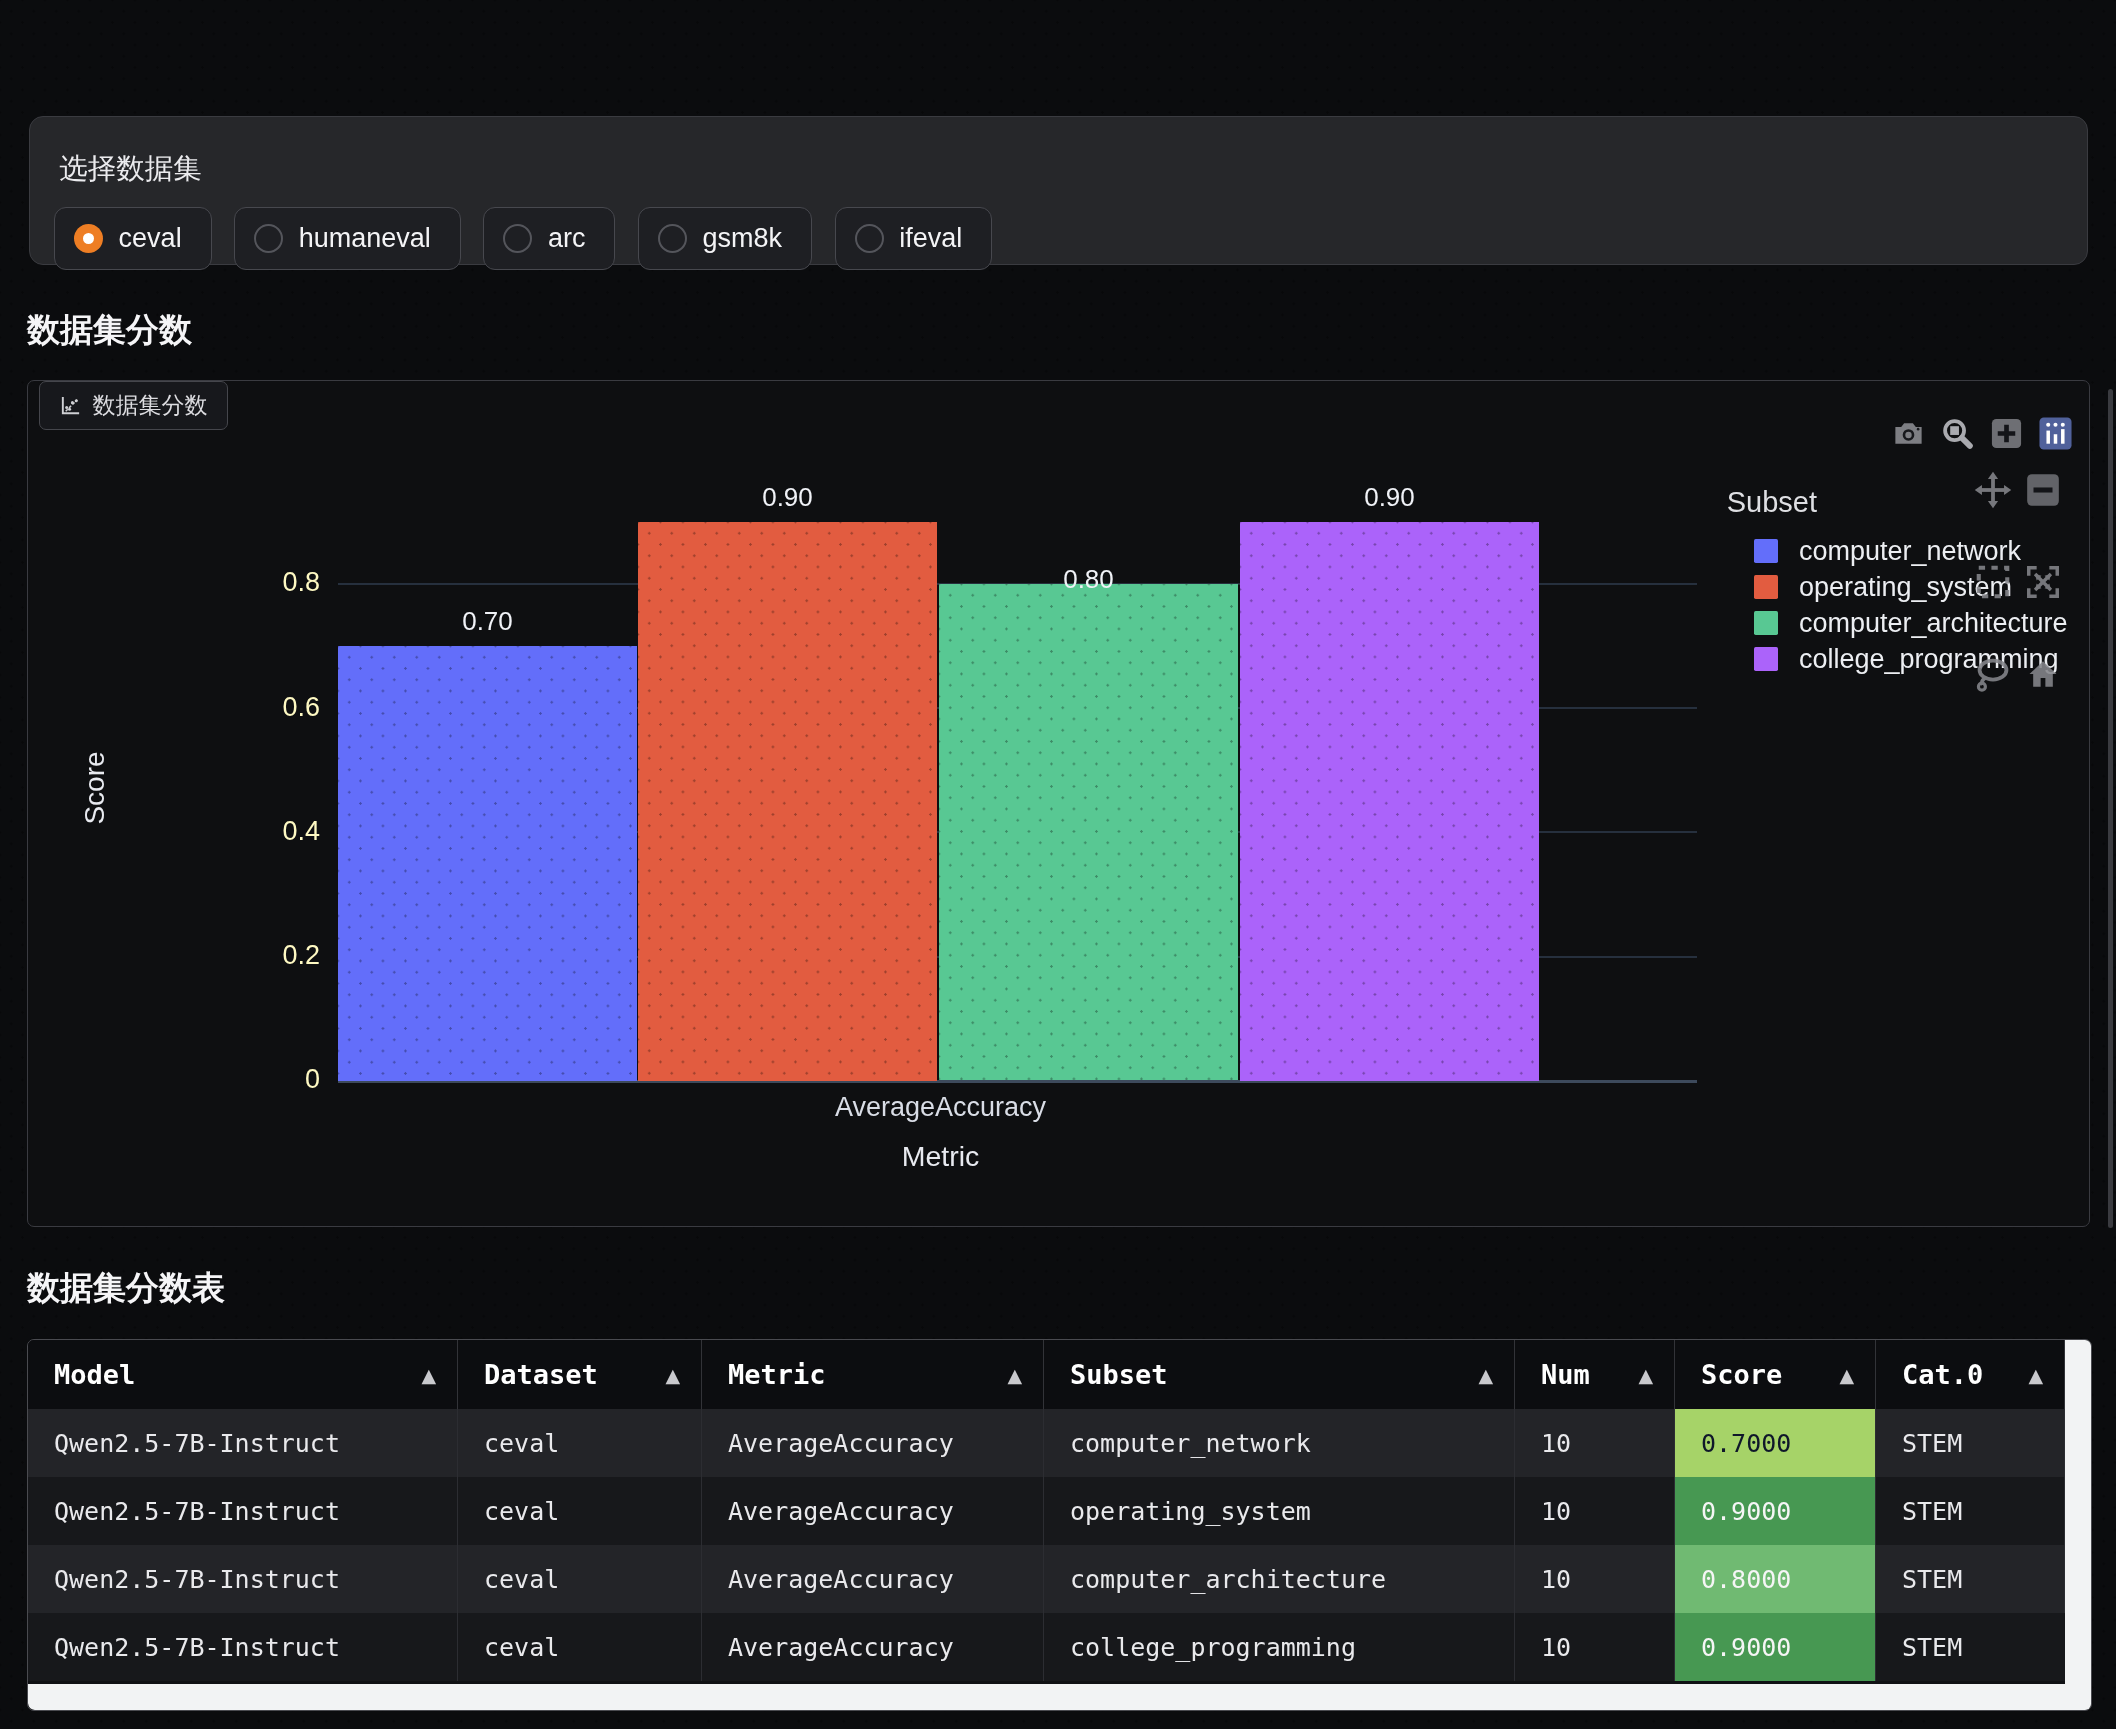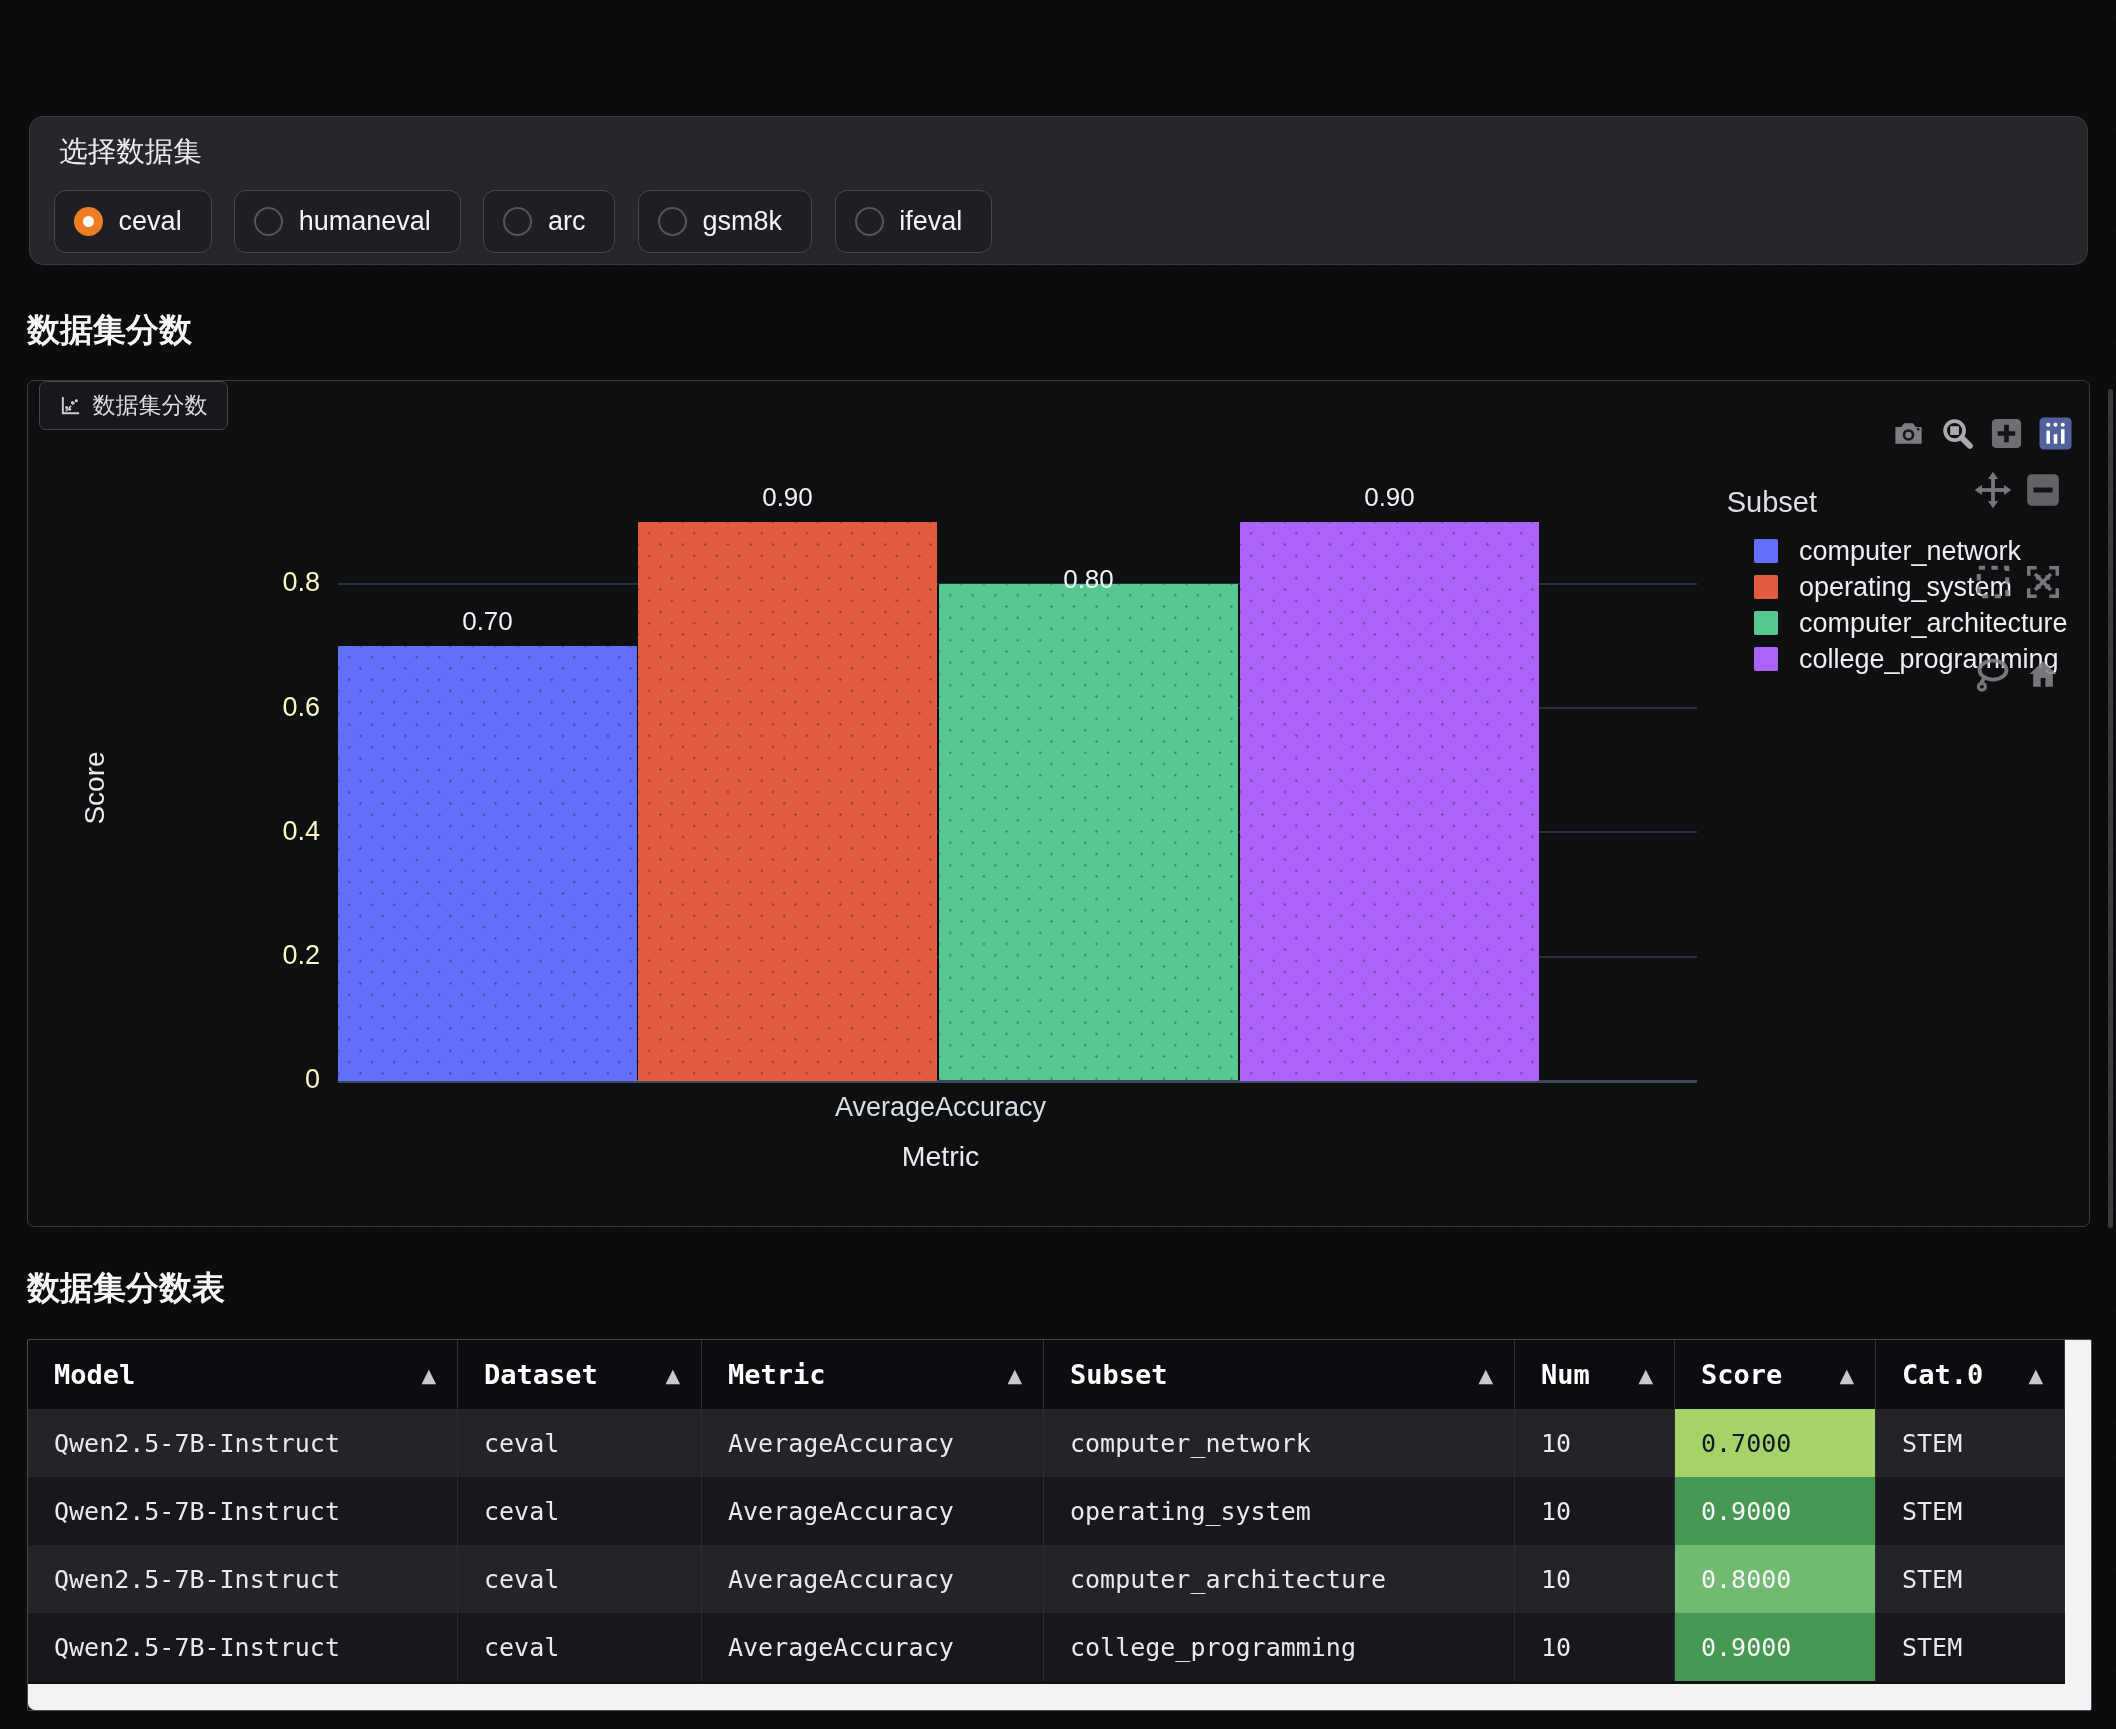--- a/index.html
+++ b/index.html
@@ -18,21 +18,21 @@
   }
   #root{position:absolute;inset:0;}
 
   
   .tabbar{position:absolute;top:0;left:0;right:0;height:57px;border-bottom:1.7px solid #2e2f34;display:flex;align-items:stretch;padding-left:12px;}
   .tab{position:relative;display:flex;align-items:center;padding:0 24px;font-size:26px;font-weight:600;color:#f1f1f3;cursor:pointer;}
   .tab.active{color:#f2903c;}
   .tab.active .underline{position:absolute;left:0;right:0;bottom:-1.7px;height:5.2px;background:#ea7d1e;border-radius:2.6px;}
 
   
-  .panel{position:absolute;top:116px;left:29px;right:29px;height:149px;background:#26272a;border:0.9px solid #3a3b40;border-radius:14px;padding:14px 24px;box-sizing:border-box;}
+  .panel{position:absolute;top:116px;left:29px;right:29px;height:149px;background:#26272a;border:0.9px solid #3a3b40;border-radius:14px;padding:31px 24px;box-sizing:border-box;}
   .panel-label{font-size:28.5px;color:#ebebee;margin:1.7px 0 19px 5.2px;}
   .radio-row{display:flex;gap:22.5px;}
   .radio-item{display:flex;align-items:center;gap:15.6px;height:61px;padding:0 29px 0 19px;background:#1e1f23;border:0.9px solid #47484e;border-radius:12px;font-size:27px;color:#f4f4f6;cursor:pointer;}
   .radio-circle{width:29px;height:29px;border-radius:50%;border:2.6px solid #54555b;box-sizing:border-box;flex:0 0 auto;}
   .radio-item.selected .radio-circle{border:none;background:#ee7e24;position:relative;}
   .radio-item.selected .radio-circle::after{content:"";position:absolute;left:50%;top:50%;width:11.2px;height:11.2px;margin:-5.6px 0 0 -5.6px;border-radius:50%;background:#fff;}
 
   
   .section-heading{position:absolute;left:27px;font-size:33px;font-weight:700;color:#f5f5f7;}
   #chart-heading{top:308px;}
@@ -55,21 +55,21 @@
   .legend{position:absolute;left:1697px;top:105px;width:372px;}
   .legend-title{font-size:29px;color:#dedfe3;margin:0 0 14px 1.7px;}
   .legend-row{display:flex;align-items:center;height:36px;padding-left:29px;cursor:pointer;}
   .legend-swatch{width:24px;height:24px;border-radius:1.7px;margin-right:21px;flex:0 0 auto;}
   .legend-label{font-size:27px;color:#eceef2;white-space:nowrap;}
   .float-icons{position:absolute;left:1946px;top:90px;display:grid;grid-template-columns:50px 50px;row-gap:54px;opacity:.88;}
   .fl-icon{width:38px;height:38px;cursor:pointer;}
   .page-scroll-thumb{position:absolute;right:4.3px;top:389px;width:5.2px;height:839px;background:#3a3b40;border-radius:2.6px;}
 
   
-  .table-container{position:absolute;left:27px;top:1339px;width:2065px;height:372px;border:1.7px solid #4a4b50;border-radius:2px;background:#101114;box-sizing:border-box;overflow:hidden;}
+  .table-container{position:absolute;left:27px;top:1339px;width:2065px;height:372px;border:1.7px solid #4a4b50;border-radius:7px;background:#101114;box-sizing:border-box;overflow:hidden;}
   .v-gutter{position:absolute;top:0;bottom:0;right:0;width:26px;background:#f2f3f4;}
   .h-gutter{position:absolute;left:0;right:26px;bottom:0;height:26px;background:#f2f3f4;border-bottom-left-radius:7px;}
   .grid-table{position:absolute;left:0;top:0;right:26px;bottom:26px;display:grid;
     grid-template-columns:430px 244px 342px 471px 160px 201px 1fr;
     grid-template-rows:69px 68px 68px 68px 68px;
     font-family:"DejaVu Sans Mono", monospace;}
   .th{display:flex;align-items:center;background:#0c0d10;color:#ffffff;font-weight:700;font-size:27px;padding-left:26px;border-right:0.9px solid #323338;box-sizing:border-box;cursor:pointer;}
   .th:last-child{border-right:none;}
   .sort-icon{margin-left:auto;margin-right:21px;font-size:19px;color:#c9c9cd;font-family:"DejaVu Sans", sans-serif;}
   .td{display:flex;align-items:center;font-size:25px;color:#e9e9ec;padding-left:26px;border-right:0.9px solid #2c2d32;box-sizing:border-box;white-space:nowrap;overflow:hidden;}

